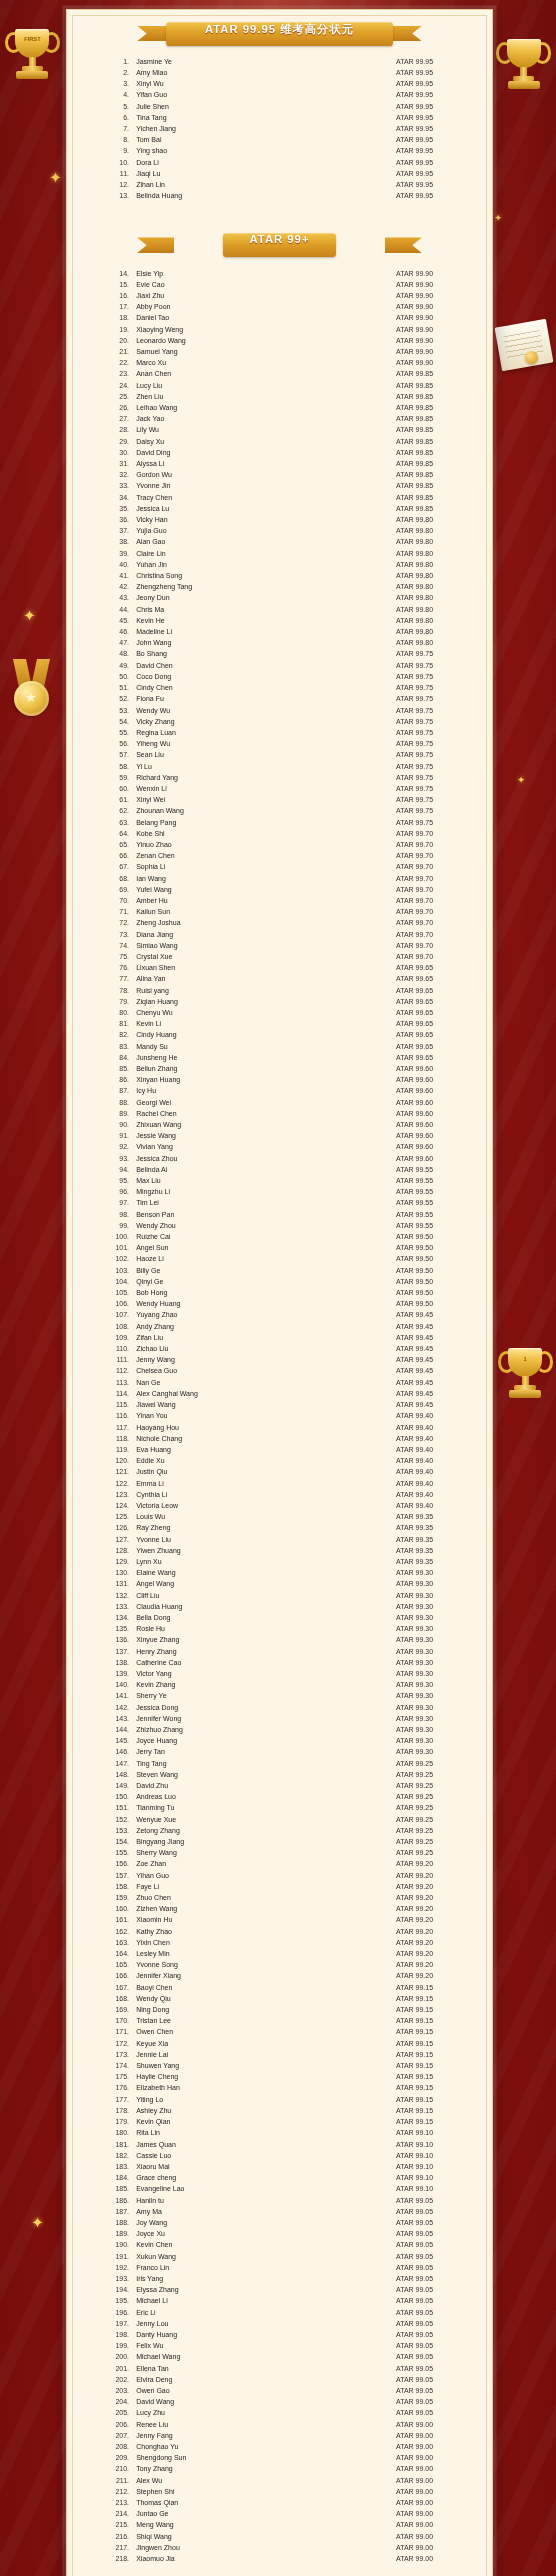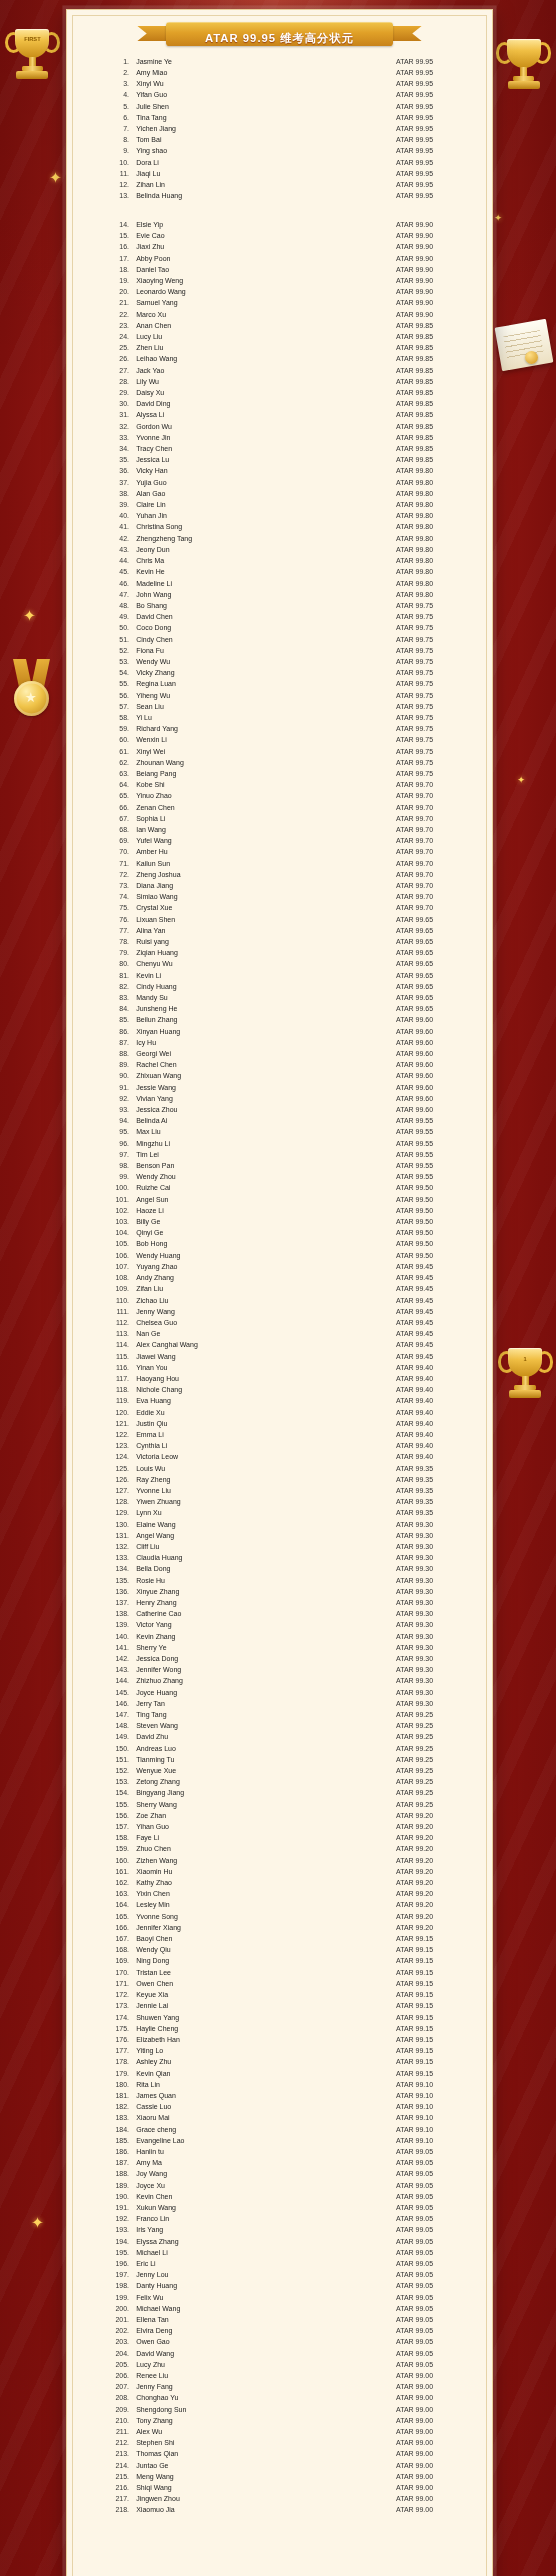--- a/index.html
+++ b/index.html
@@ -64,21 +64,21 @@
   .banner .plate {
     position: absolute;
     left: 31px;
     right: 31px;
     top: 3.1px;
     height: 24px;
     background: linear-gradient(180deg, #f0c44a 0%, #e0a027 45%, #c8831a 100%);
     border-radius: 3.1px;
     box-shadow: inset 0 0.5px 0 rgba(255,255,255,0.6), 0 1px 2.1px rgba(0,0,0,0.25);
     display: flex;
-    align-items: flex-end;
+    align-items: flex-start;
     justify-content: center;
   }
   .banner .plate-text {
     color: #ffffff;
     font-weight: bold;
     font-size: 11.3px;
     letter-spacing: 1px;
     text-shadow: 0 0.5px 1px rgba(140,50,10,0.85);
     white-space: nowrap;
   }
@@ -334,20 +334,29 @@
         <span class="name">Zihan Lin</span>
         <span class="score">ATAR 99.95</span>
       </div>
       <div class="row">
         <span class="rank">13.</span>
         <span class="name">Belinda Huang</span>
         <span class="score">ATAR 99.95</span>
       </div>
     </div>
 
+  <div class="banner-wrap second">
+    <div class="banner">
+      <div class="tail-l"></div>
+      <div class="tail-r"></div>
+      <div class="plate" style="left:88px; right:88px;">
+        <span class="plate-text">ATAR 99+</span>
+      </div>
+    </div>
+  </div>
 
   <div class="list" id="list-99plus">
       <div class="row">
         <span class="rank">14.</span>
         <span class="name">Elsie Yip</span>
         <span class="score">ATAR 99.90</span>
       </div>
       <div class="row">
         <span class="rank">15.</span>
         <span class="name">Evie Cao</span>

